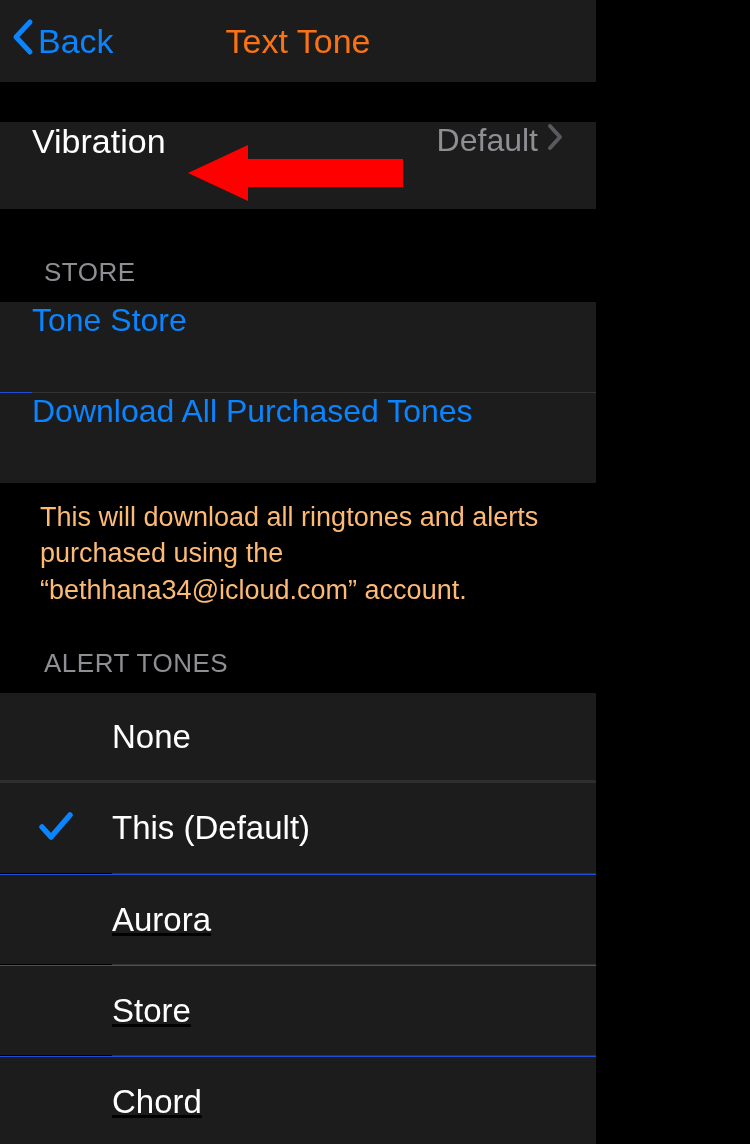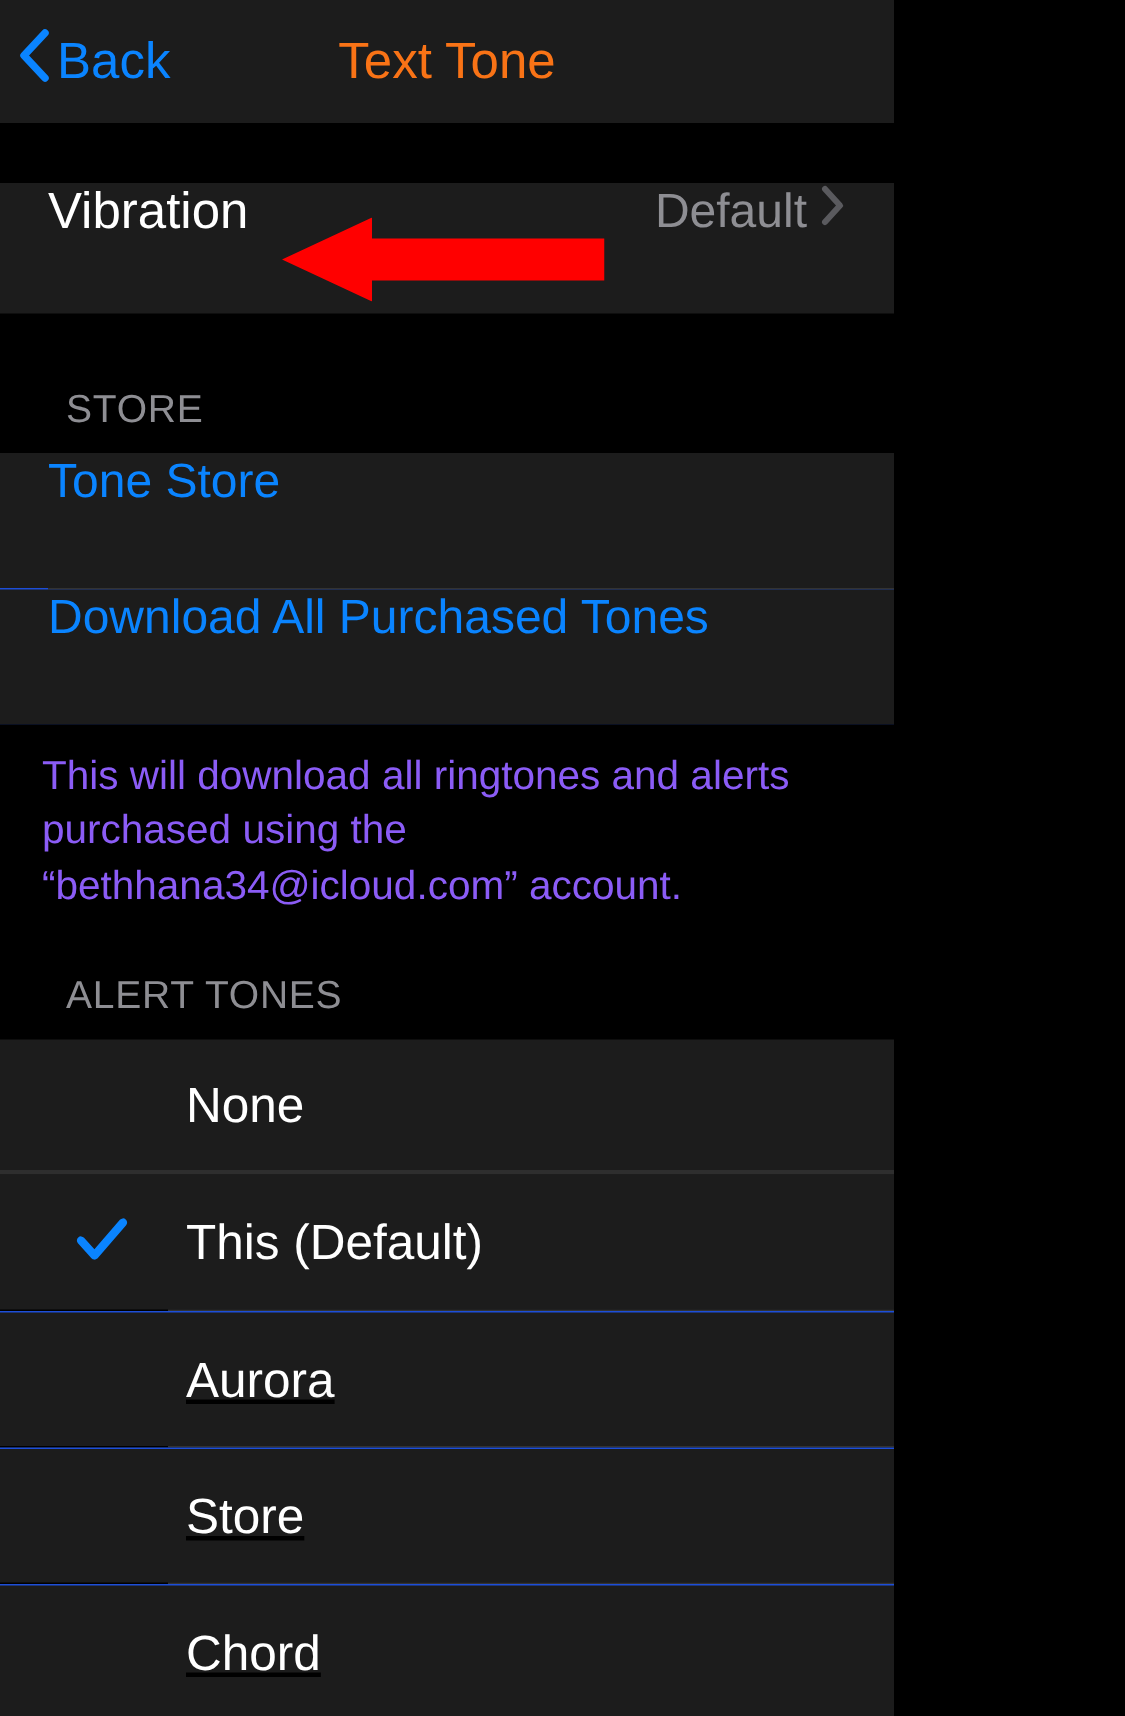--- a/index.html
+++ b/index.html
@@ -13,26 +13,26 @@
 
   .gap { height: 34px; background: #000; }
 
   .row { background: #1c1c1c; display: flex; padding: 0 32px; min-height: 87px; }
   .row .label { color: #fff; font-size: 34px; font-weight: 400; flex: 1; }
   .row .value { color: #8e8e93; font-size: 32px; margin-right: 8px; }
   .row .disclosure { color: #5a5a5e; }
   .row.link .label-link { color: #0a84ff; font-size: 32px; font-weight: 400; }
 
   .section-header { color: #8e8e93; font-size: 26px; letter-spacing: 0.5px; padding: 48px 32px 14px 32px; background: #000; margin-left: 12px; }
-  .footer-text { color: #8b5cf6; font-size: 27px; line-height: 1.35; padding: 16px 32px 0 28px; background: #000; }
+  .footer-text { color: #fdba74; font-size: 27px; line-height: 1.35; padding: 16px 32px 0 40px; background: #000; }
 
   .group { background: #1d4ed8; }
   .group .row { padding-left: 32px; }
 
-  .tone-row { background: #1c1c1c; display: flex; align-items: center; min-height: 90px; padding-right: 32px; padding-left: 12px; }
+  .tone-row { background: #1c1c1c; display: flex; align-items: center; min-height: 90px; padding-right: 32px; }
   .tone-row .check-slot { width: 112px; display: flex; align-items: center; justify-content: center; }
   .tone-row .tone-label { color: #fff; font-size: 33px; font-weight: 400; flex: 1; }
   .tone-group .tone-row:first-child { border-bottom: 3px solid #2e2e2e; }
   .tone-group .tone-row:not(:first-child) + .tone-row { border-top: 1px solid #333; }
   .tone-group .tone-row:nth-child(n+3) { border-top: 1px solid #1d4ed8; text-decoration: underline; }
   .tone-group .indented-border { margin-left: 112px; border-top: 1px solid #333; }
 
   .arrow-annotation { position: absolute; left: 188px; top: 145px; pointer-events: none; }
 </style>
 </head>

